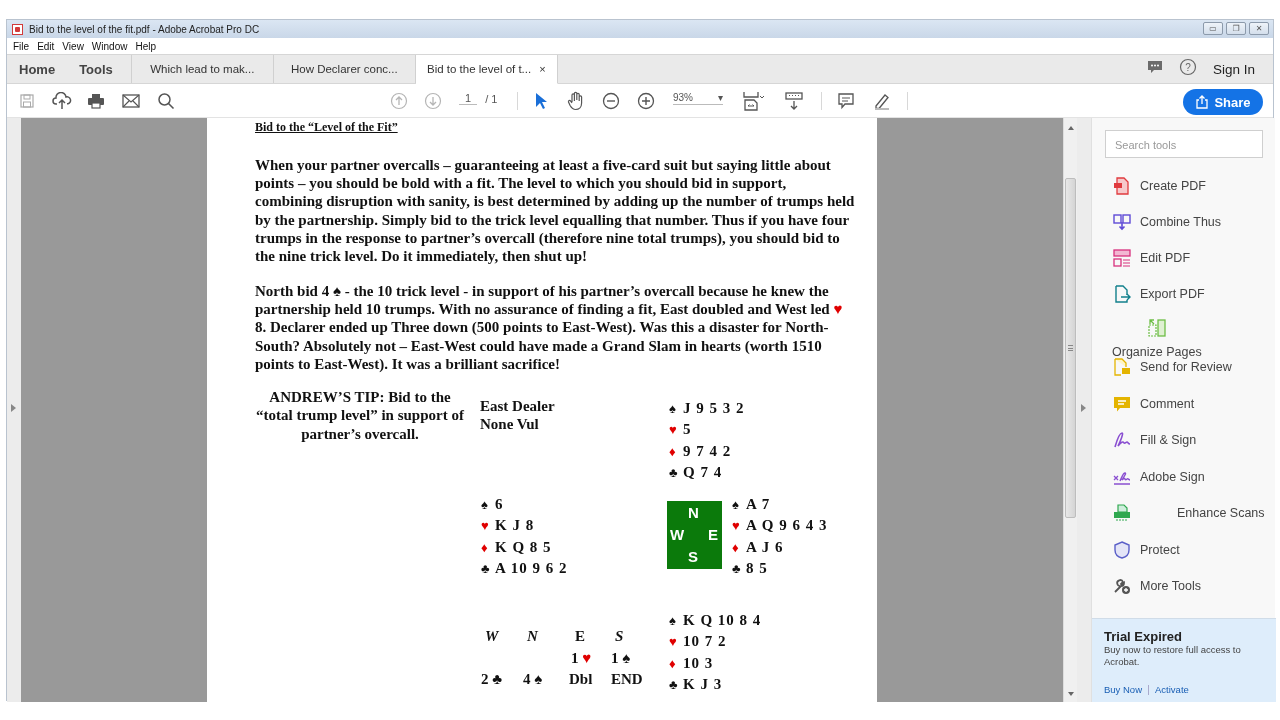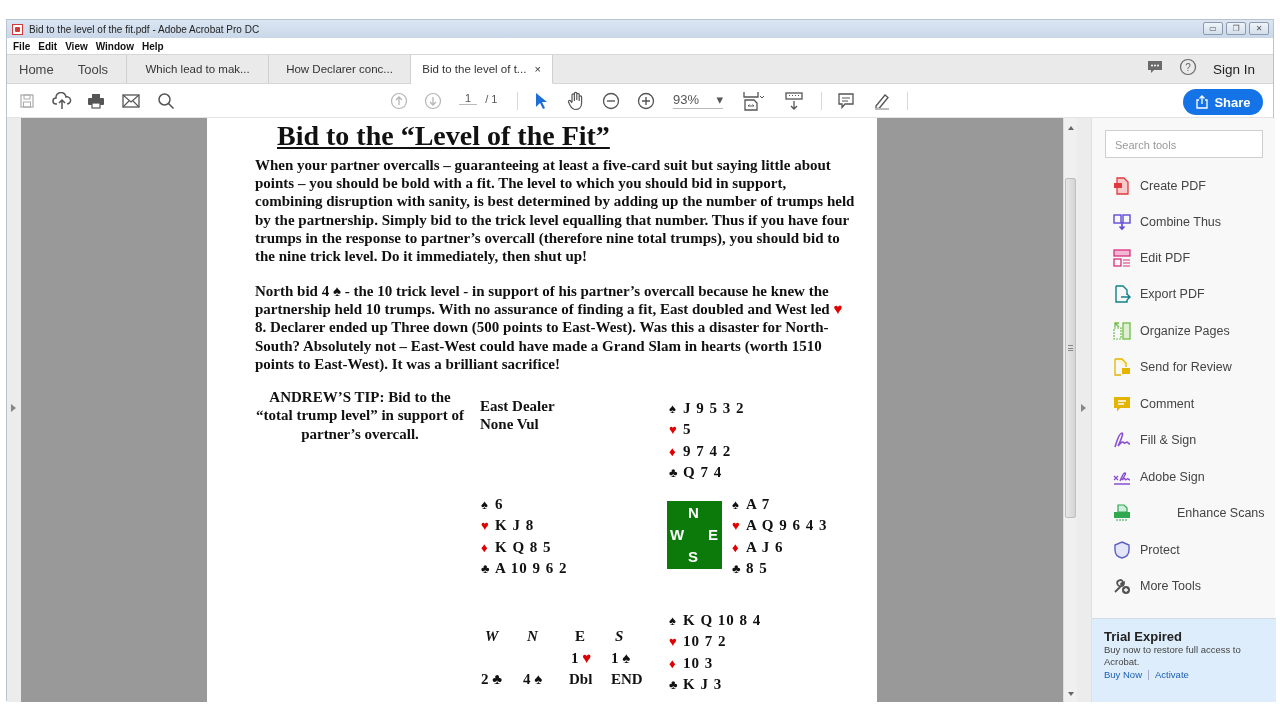--- a/index.html
+++ b/index.html
@@ -9,41 +9,41 @@
 
   
   #titlebar { position: absolute; left: 0; top: 0; width: 100%; height: 18px; background: linear-gradient(#dbe6f3, #c9d7e8); display: flex; align-items: center; }
   #titlebar .appicon { width: 11px; height: 11px; margin-left: 5px; border: 1px solid #d23a3a; background: #fff; position: relative; }
   #titlebar .appicon::after { content: ""; position: absolute; left: 2px; top: 2px; width: 5px; height: 5px; background: #d23a3a; border-radius: 1px; }
   #titlebar .title { font-size: 10px; color: #222; margin-left: 6px; }
   #titlebar .winctl { position: absolute; right: 4px; top: 2px; display: flex; gap: 3px; }
   #titlebar .winctl span { width: 20px; height: 13px; border: 1px solid #8c9aab; background: linear-gradient(#eef3f9, #d4dfec); font-size: 8px; line-height: 11px; text-align: center; color: #555; border-radius: 2px; }
 
   
-  #menubar { position: absolute; top: 18px; left: 0; width: 100%; height: 16px; display: flex; align-items: center; background: #fff; font-weight: bold; }
+  #menubar { position: absolute; top: 18px; left: 0; width: 100%; height: 16px; display: flex; align-items: center; background: #fff; }
   #menubar span { font-size: 10px; color: #111; margin-left: 6px; margin-right: 2px; }
 
   
   #tabbar { position: absolute; top: 34px; left: 0; width: 100%; height: 30px; background: #eaeaea; border-top: 1px solid #d6d6d6; border-bottom: 1px solid #d6d6d6; display: flex; align-items: stretch; }
-  #tabbar .navtab { font-size: 13px; color: #444; padding: 0 12px; display: flex; align-items: center; }
+  #tabbar .navtab { font-size: 13px; color: #444; padding: 0 12px; display: flex; align-items: center; font-weight: bold; }
   #tabbar .sep { width: 1px; background: #d0d0d0; }
   #tabbar .doctab { width: 142px; font-size: 11.5px; color: #333; display: flex; align-items: center; justify-content: center; border-right: 1px solid #d0d0d0; }
   #tabbar .doctab.active { background: #fff; border-bottom: 1px solid #fff; margin-bottom: -1px; }
   #tabbar .doctab .x { margin-left: 8px; font-size: 11px; color: #333; }
   #tabbar .right { margin-left: auto; display: flex; align-items: center; gap: 16px; padding-right: 18px; }
   #tabbar .right .signin { font-size: 13.5px; color: #222; }
 
   
   #toolbar { position: absolute; top: 64px; left: 0; width: 100%; height: 34px; background: #fff; border-bottom: 1px solid #e3e3e3; }
   .tb { position: absolute; top: 7px; height: 20px; display: flex; align-items: center; justify-content: center; }
   .tb svg { display: block; }
   .vsep { position: absolute; top: 8px; width: 1px; height: 18px; background: #d8d8d8; }
   #pagebox { position: absolute; left: 452px; top: 8px; font-size: 11px; color: #555; display: flex; gap: 8px; align-items: center; }
   #pagebox .cur { border-bottom: 1px solid #bbb; padding: 0 6px; }
-  #zoombox { position: absolute; left: 666px; top: 8px; width: 50px; font-size: 13px; color: #555; border-bottom: 1px solid #bbb; display: flex; justify-content: space-between; padding-bottom: 1px; }
+  #zoombox { position: absolute; left: 666px; top: 8px; width: 50px; font-size: 10px; color: #555; border-bottom: 1px solid #bbb; display: flex; justify-content: space-between; padding-bottom: 1px; }
   #sharebtn { position: absolute; right: 10px; top: 5px; width: 80px; height: 26px; border-radius: 14px; background: #1473e6; color: #fff; font-size: 13px; font-weight: bold; display: flex; align-items: center; justify-content: center; gap: 5px; }
 
   
   #leftstrip { position: absolute; left: 0; top: 98px; width: 14px; height: 584px; background: #ececec; }
   #leftstrip .arrow { position: absolute; left: 4px; top: 286px; width: 0; height: 0; border-left: 5px solid #888; border-top: 4px solid transparent; border-bottom: 4px solid transparent; }
   #docbg { position: absolute; left: 14px; top: 98px; width: 1042px; height: 584px; background: #999999; overflow: hidden; }
   #page { position: absolute; left: 186px; top: 0; width: 670px; height: 584px; background: #fff; font-family: "Liberation Serif", "DejaVu Serif", serif; color: #111; }
 
   #vscroll { position: absolute; left: 1056px; top: 98px; width: 14px; height: 584px; background: #f0f0f0; border-left: 1px solid #ddd; }
   #vscroll .up, #vscroll .down { position: absolute; left: 4px; width: 0; height: 0; border-left: 3px solid transparent; border-right: 3px solid transparent; }
@@ -57,26 +57,26 @@
   #panelstrip .arrow { position: absolute; left: 4px; top: 286px; width: 0; height: 0; border-left: 5px solid #888; border-top: 4px solid transparent; border-bottom: 4px solid transparent; }
 
   
   #toolspane { position: absolute; left: 1084px; top: 98px; width: 184px; height: 584px; background: #f8f8f8; border-left: 1px solid #e0e0e0; }
   #searchtools { position: absolute; left: 13px; top: 12px; width: 158px; height: 28px; border: 1px solid #cfcfcf; background: #fff; font-size: 11px; color: #999; padding: 8px 9px; font-family: "Liberation Sans", sans-serif; }
   .toolitem { position: absolute; left: 20px; height: 24px; display: flex; align-items: center; gap: 8px; font-size: 12.5px; color: #444; }
   .toolitem .ti { width: 20px; height: 20px; display: flex; align-items: center; justify-content: center; }
   #trial { position: absolute; left: 0; top: 500px; width: 184px; height: 84px; background: #deedfb; border-top: 1px solid #d0dce8; padding: 10px 12px; }
   #trial .h { font-size: 13px; font-weight: bold; color: #222; }
   #trial .p { font-size: 9.5px; color: #444; line-height: 12px; }
-  #trial .links { margin-top: 1px; font-size: 9.5px; color: #1a5fb4; display: flex; gap: 6px; align-items: center; }
+  #trial .links { margin-top: 16px; font-size: 9.5px; color: #1a5fb4; display: flex; gap: 6px; align-items: center; }
   #trial .links .bar { width: 1px; height: 10px; background: #aac; }
 
   
   .abs { position: absolute; }
-  #pg-title { left: 48px; top: 2px; font-size: 28px; font-weight: bold; text-decoration: underline; margin-left: 22px; }
+  #pg-title { left: 48px; top: 2px; font-size: 12px; font-weight: bold; text-decoration: underline; }
   .para { font-size: 15px; font-weight: bold; line-height: 18.2px; }
   #para1 { left: 48px; top: 38px; width: 600px; }
   #para2 { left: 48px; top: 164px; width: 600px; }
   #tip { left: 48px; top: 270px; width: 210px; font-size: 15px; font-weight: bold; line-height: 18.3px; text-align: center; }
   #dealer { left: 273px; top: 279px; font-size: 15px; font-weight: bold; line-height: 18px; }
   .hand { font-size: 15px; font-weight: bold; line-height: 21.3px; letter-spacing: 1px; }
   .hand .suit { display: inline-block; width: 14px; font-size: 13px; }
   .red { color: #e00000; }
   #hand-north { left: 462px; top: 280px; }
   #hand-west { left: 274px; top: 376px; }
@@ -375,21 +375,21 @@
     </div>
     <div class="toolitem" style="top:164px;">
       <span class="ti">
           <svg width="18" height="18" viewBox="0 0 18 18">
             <path d="M3 1h7l4 4v5M14 15v2H3V1" fill="none" stroke="#12808c" stroke-width="1.4"></path>
             <path d="M8 12h9M14 9l3 3-3 3" fill="none" stroke="#12808c" stroke-width="1.4"></path>
           </svg>
         </span>
       <span>Export PDF</span>
     </div>
-    <div class="toolitem" style="top:201px;">
+    <div class="toolitem" style="top:201px;flex-direction:column;">
       <span class="ti">
           <svg width="18" height="18" viewBox="0 0 18 18">
             <rect x="1" y="6" width="7" height="11" fill="none" stroke="#6dbd45" stroke-width="1.2" stroke-dasharray="2 1"></rect>
             <rect x="10" y="1" width="7" height="16" fill="#dff0d2" stroke="#6dbd45" stroke-width="1.3"></rect>
             <path d="M2 1l4 4M2 5V1h4" fill="none" stroke="#6dbd45" stroke-width="1.3"></path>
           </svg>
         </span>
       <span>Organize Pages</span>
     </div>
     <div class="toolitem" style="top:237px;">

